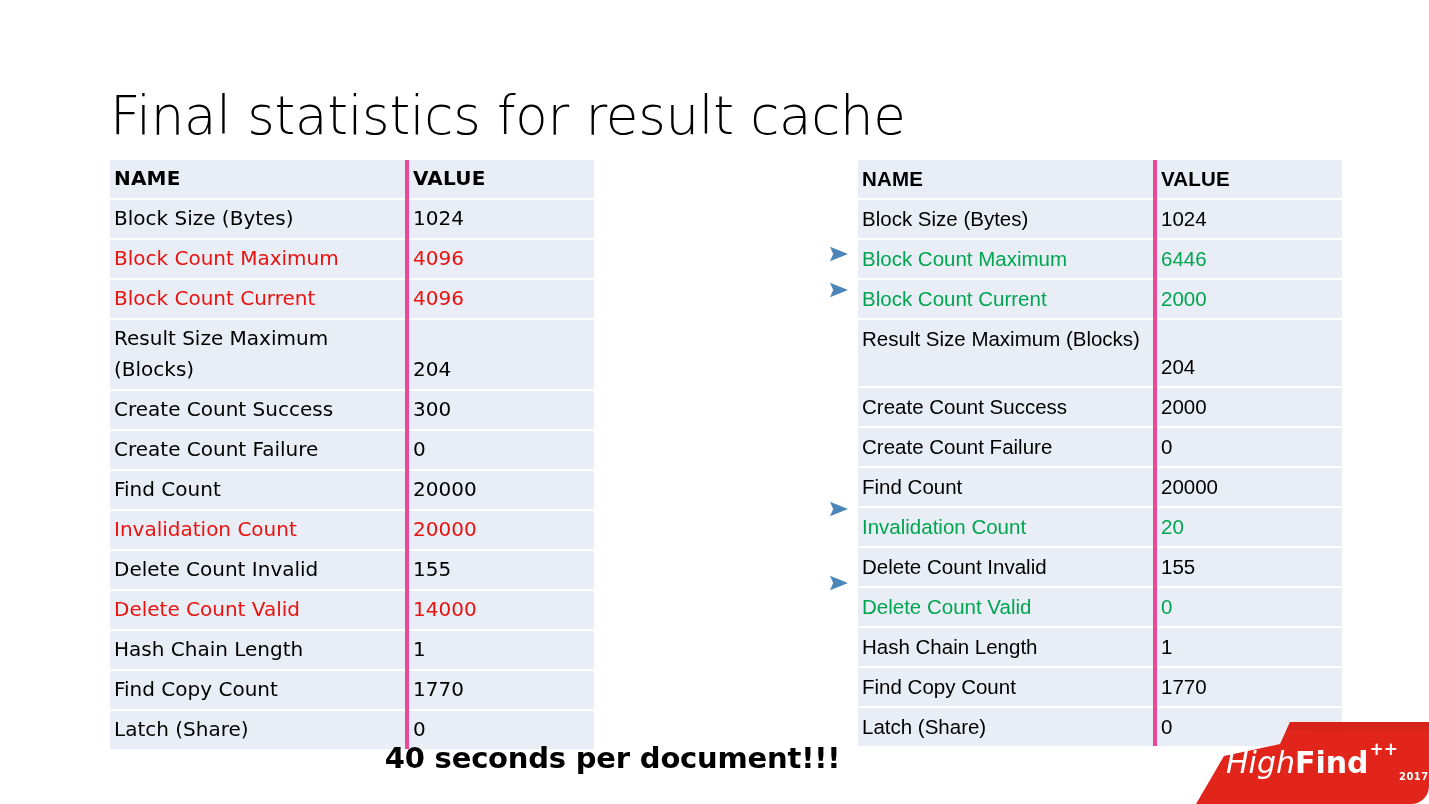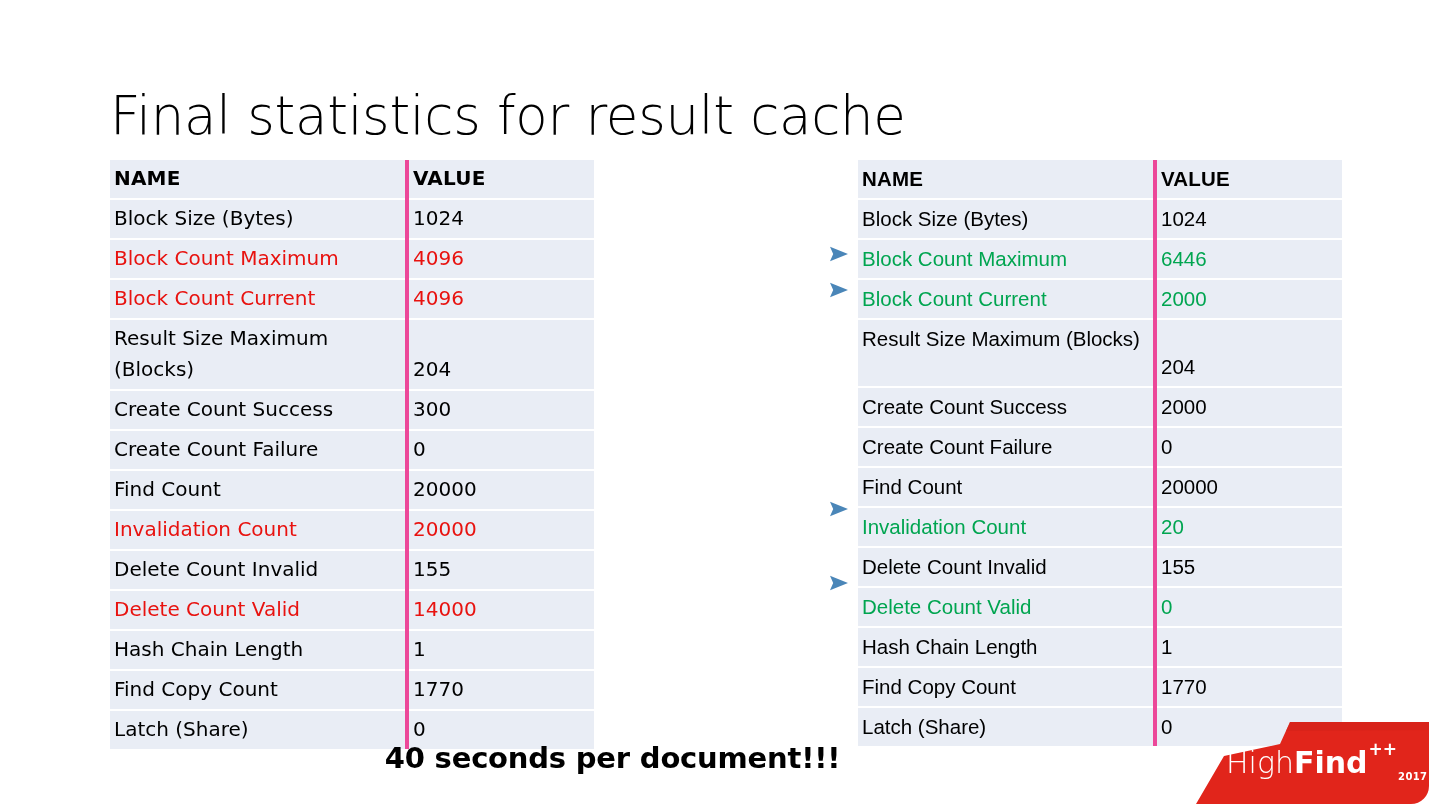--- a/index.html
+++ b/index.html
@@ -115,21 +115,21 @@
   .logo .logo-text {
     position: absolute;
     left: 36px;
     top: 26px;
     font-family: "DejaVu Sans", "Liberation Sans", sans-serif;
     font-size: 30px;
     color: #ffffff;
     white-space: nowrap;
     line-height: 1;
   }
-  .logo .lt-high { font-weight: 300; }
+  .logo .lt-high { font-weight: 300; font-style: italic; }
   .logo .lt-load { font-weight: bold; }
   .logo .lt-plus {
     font-size: 17px;
     font-weight: bold;
     vertical-align: super;
     position: relative;
     top: -7px;
     left: 1px;
   }
   .logo .lt-year {

